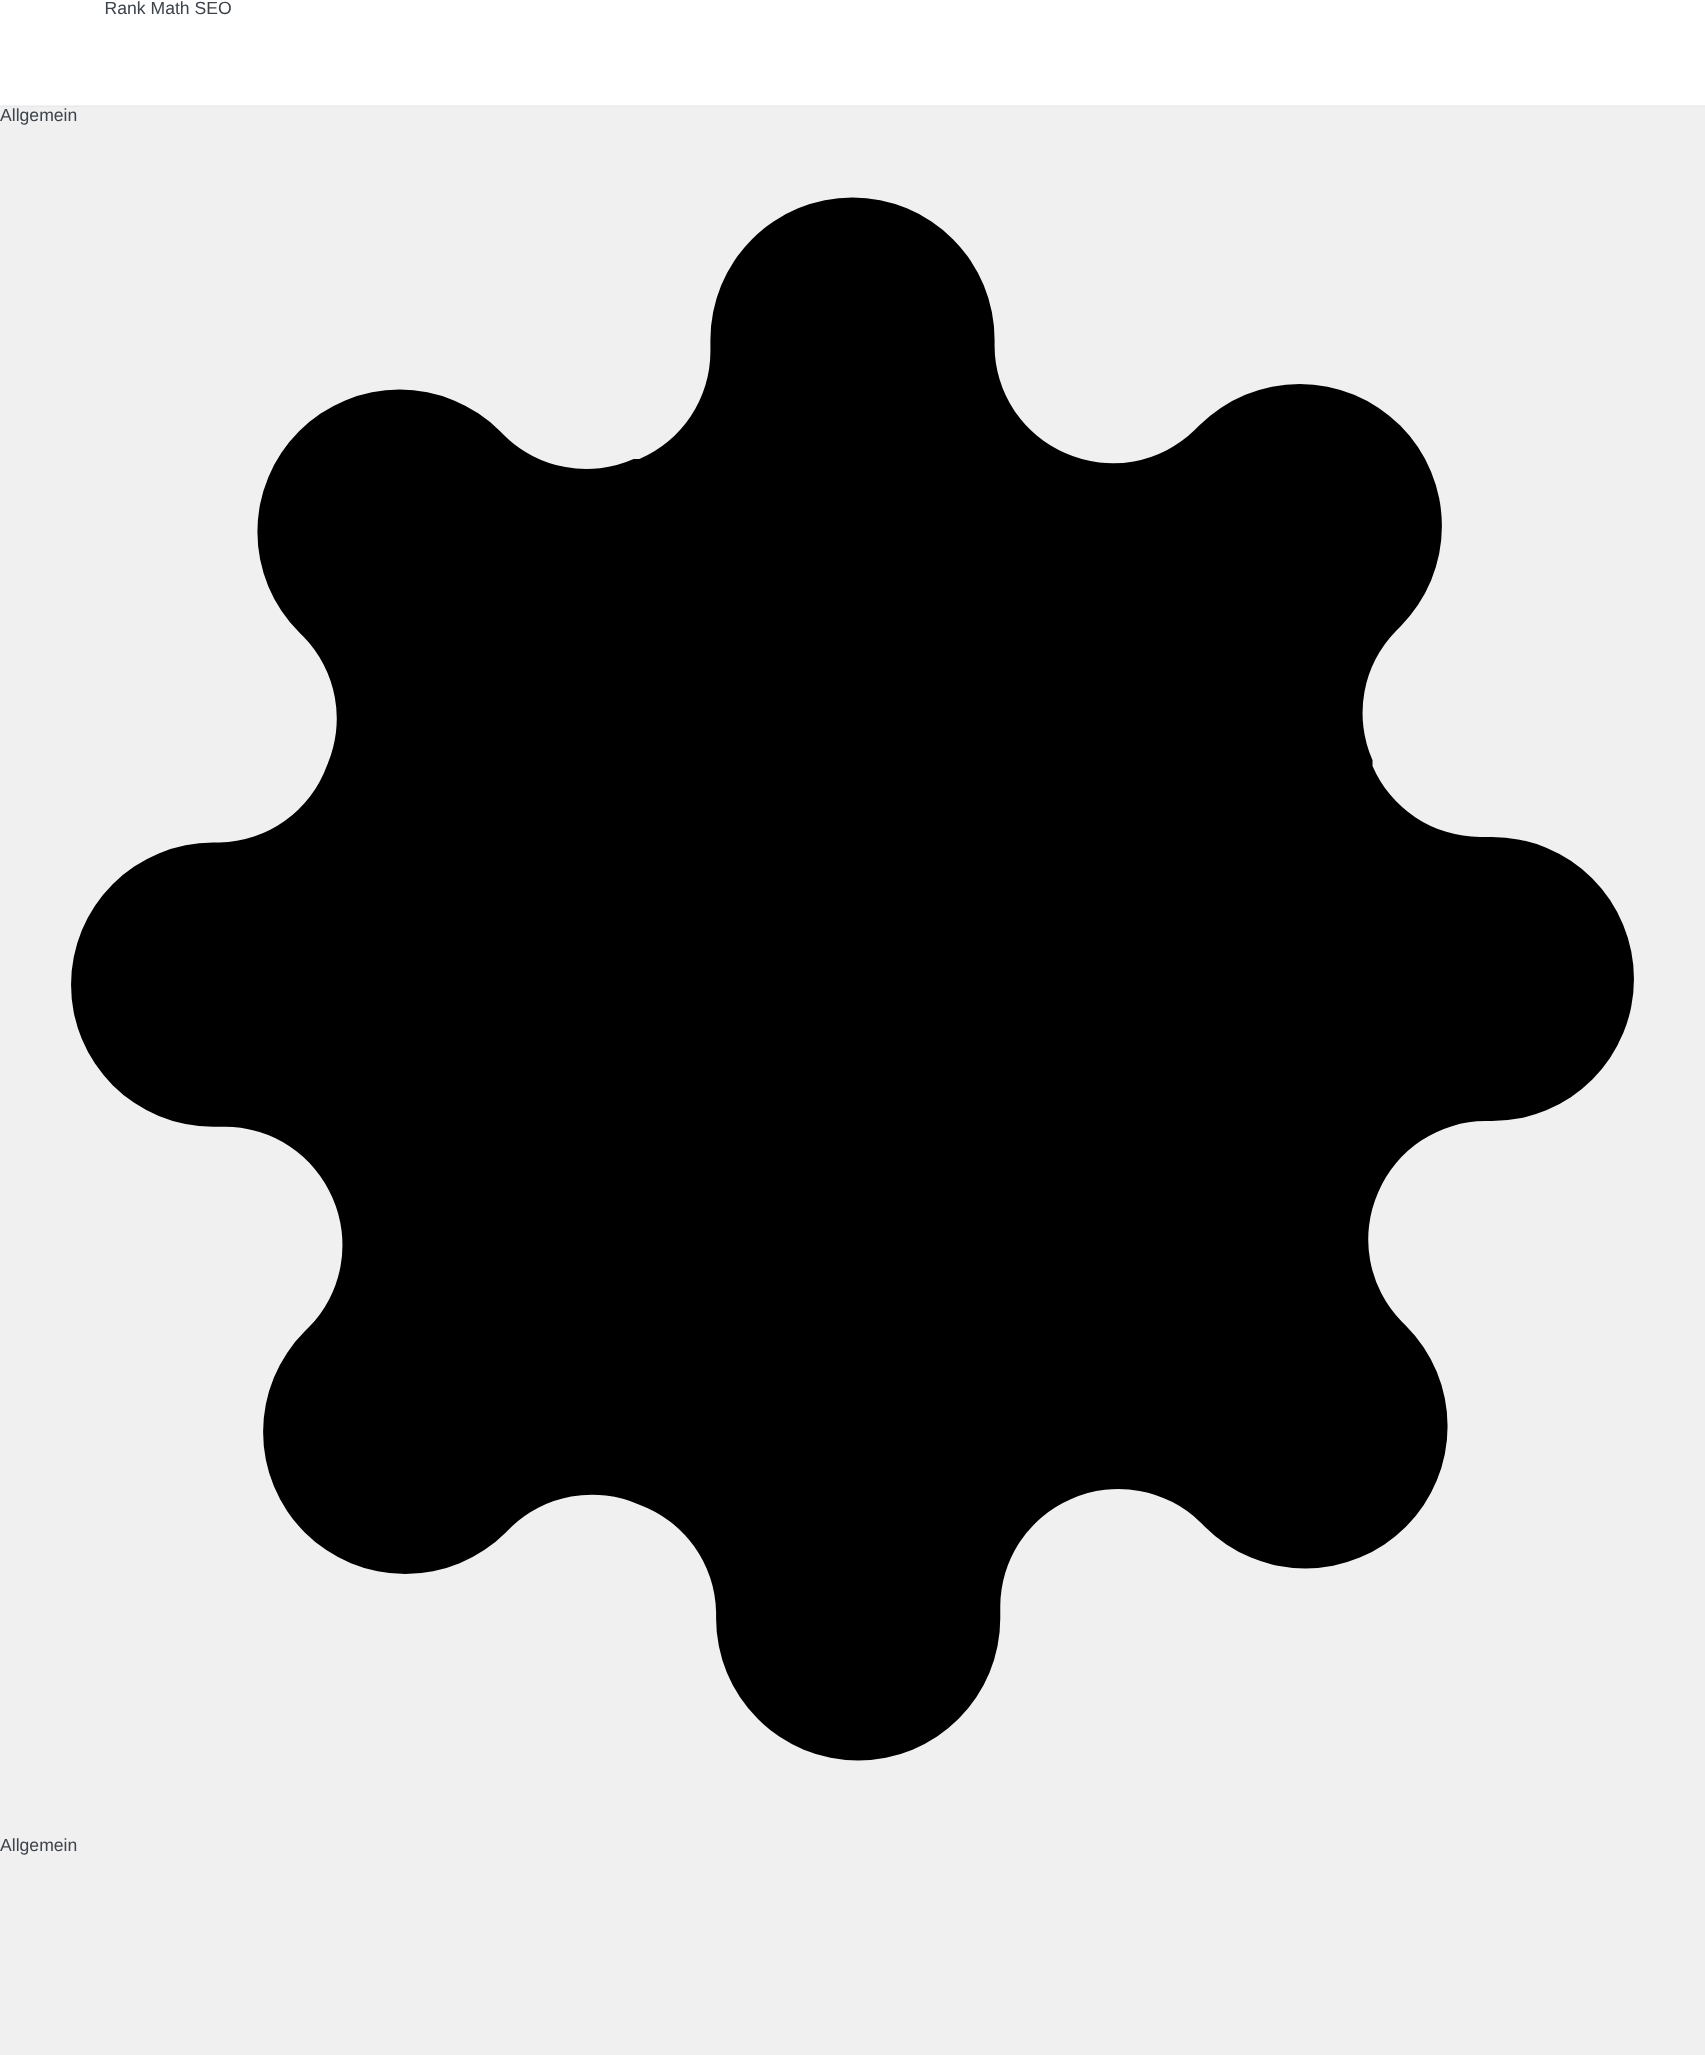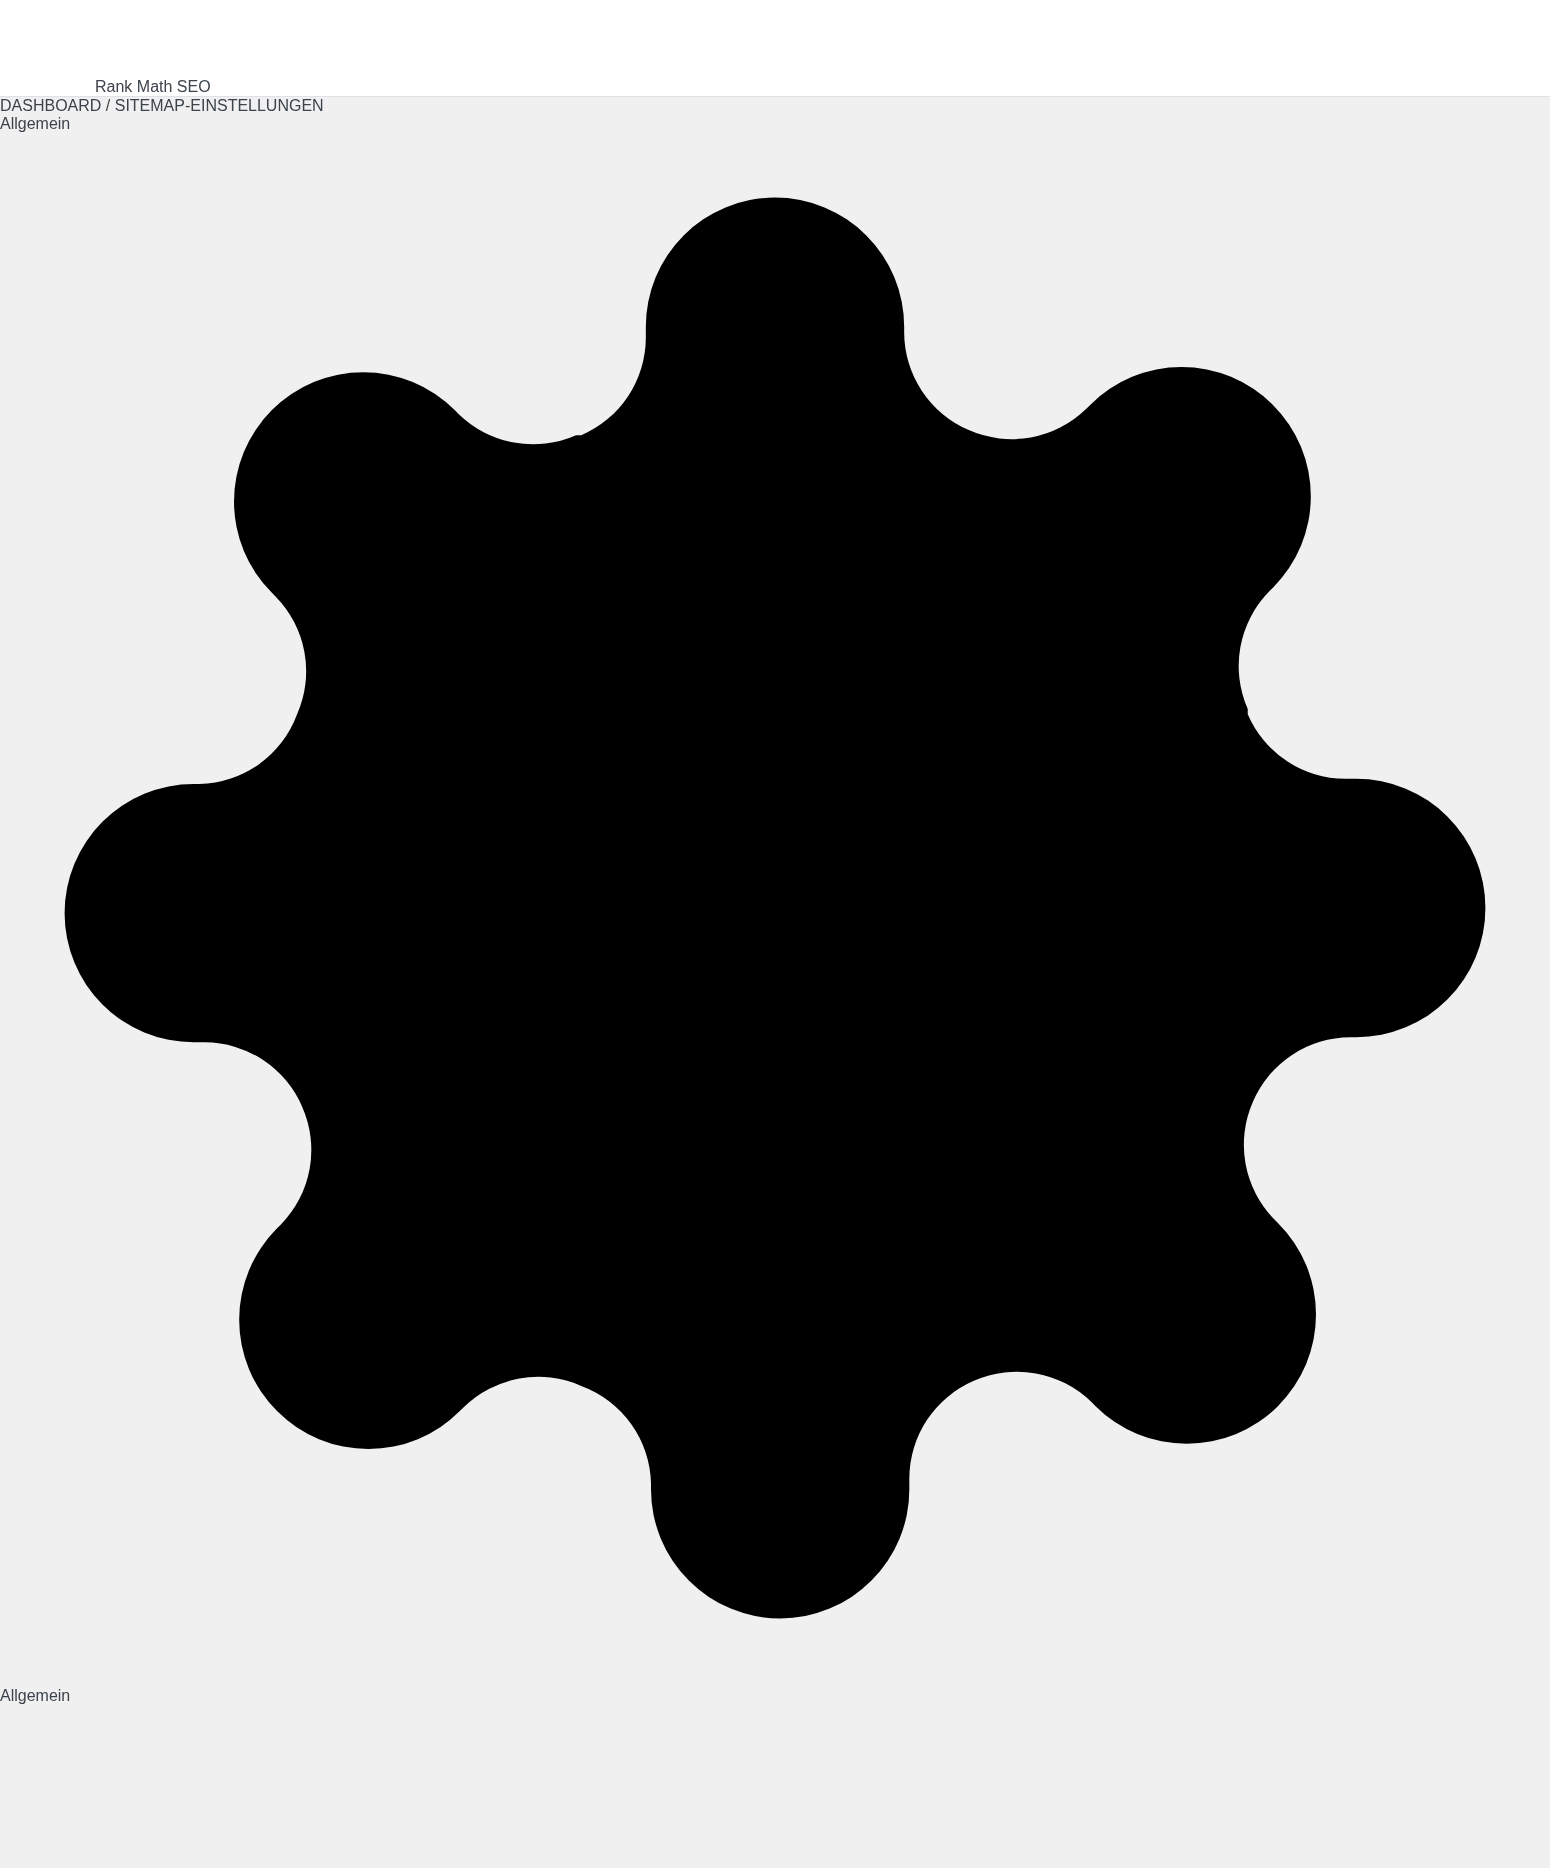--- a/index.html
+++ b/index.html
@@ -7,21 +7,21 @@
   body {
     width:1550px; height:1868px; margin:0 auto;
     background:#f0f0f1;
     font-family:"Liberation Sans", sans-serif;
     color:#3c434a;
     overflow:hidden;
   }
 
   
   .app-header {
-    height:97px; background:#fff; display:flex; align-items:flex-end;
+    height:97px; background:#fff; display:flex; align-items:flex-start;
     border-bottom:1px solid #dfe1e4;
   }
   .app-logo {
     width:62px; height:62px; margin:0 16px 0 17px; border-radius:12px;
     background:linear-gradient(135deg,#ee4a7c 0%,#c климат;
     background:linear-gradient(135deg,#ee4a7c 0%,#9b3bb3 100%);
     display:flex; align-items:center; justify-content:center; flex:none;
   }
   .logo-divider { width:1px; align-self:stretch; background:#dcdcde; }
   .app-title { font-size:28px; font-weight:700; color:#14171a; margin-left:26px; letter-spacing:.2px; }
@@ -72,25 +72,20 @@
       <path d="M4.5 16.5 L11 9.8 L14 12.6 L19.5 6.8" stroke="#fff" stroke-width="1.7" fill="none" stroke-linecap="round" stroke-linejoin="round"></path>
       <path fill="#fff" d="M20.5 5.8 l-0.4 3.4 -3-1.5 z"></path>
     </svg>
   </div>
   <div class="logo-divider"></div>
   <div class="app-title">Rank Math SEO</div>
 </div>
 
 <div class="page">
 
-  <div class="breadcrumb">
-    <span class="crumb-link">DASHBOARD</span>
-    <span class="crumb-sep">/</span>
-    <span class="crumb-current">SITEMAP-EINSTELLUNGEN</span>
-  </div>
 
   <div class="panel-head">
     <div class="panel-title">Allgemein</div>
   </div>
 
   <div class="panel-body">
 
     <div class="sidebar">
 
       <div class="side-item active">

